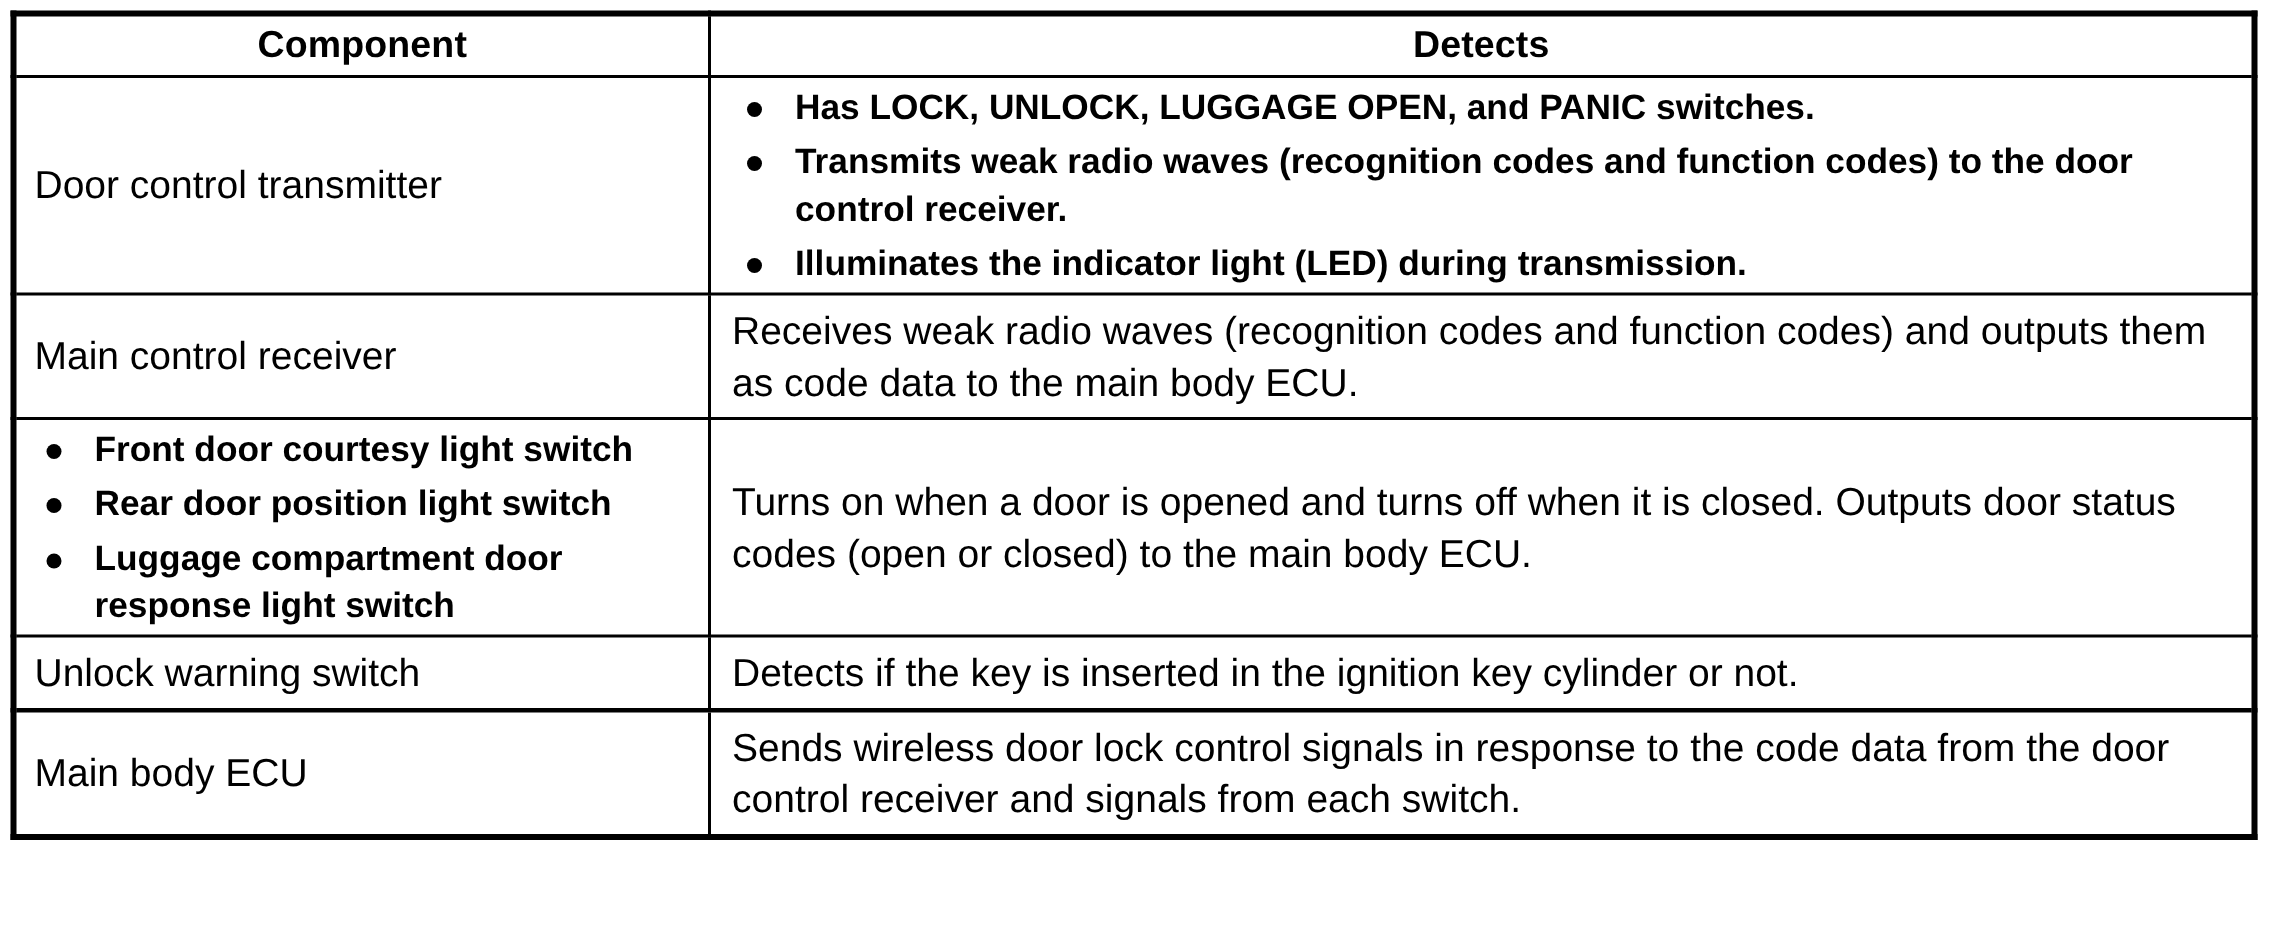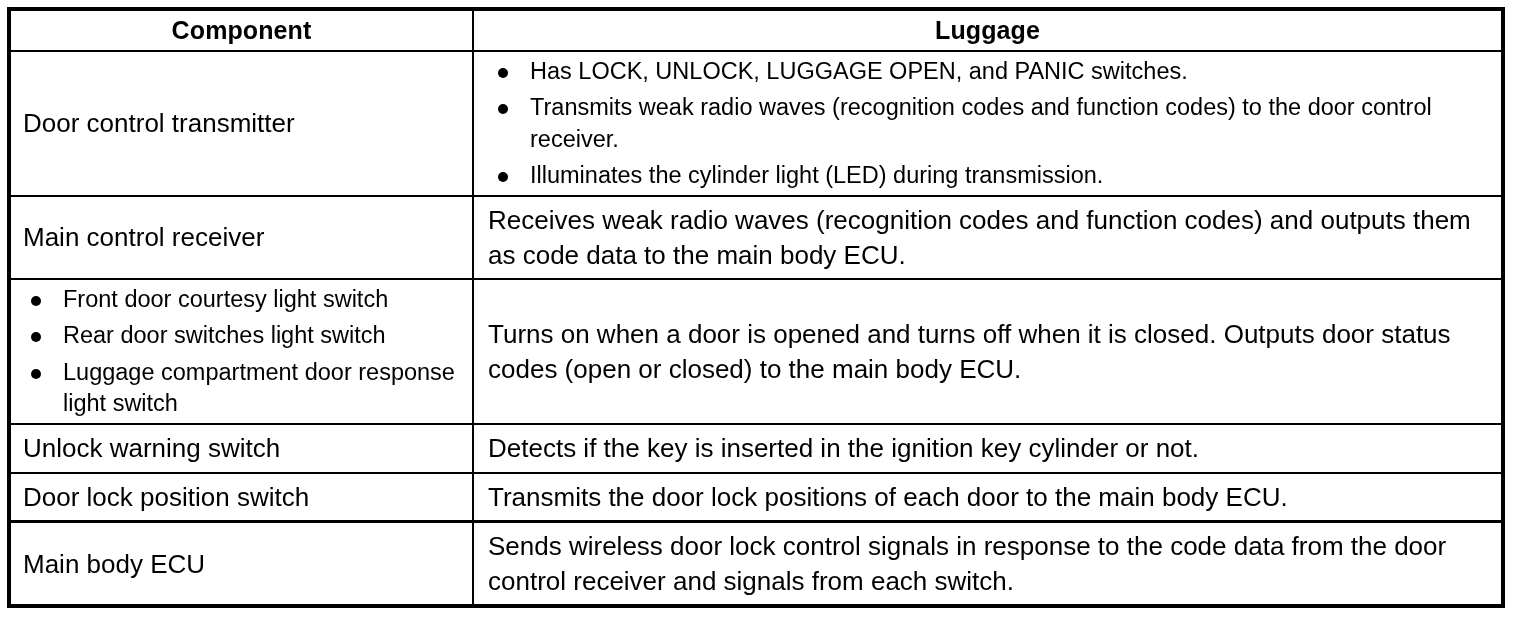--- a/index.html
+++ b/index.html
@@ -64,20 +64,21 @@
   .cell.fn {
     padding-left: 14px;
     padding-right: 16px;
   }
 
   
   ul.bullets {
     list-style: none;
     margin: 0;
     padding: 4px 0 4px 0;
+    font-weight: bold;
   }
   ul.bullets.fn-list { padding-left: 22px; padding-right: 14px; }
   ul.bullets.comp-list { padding-left: 18px; padding-right: 0; }
 
   ul.bullets li {
     position: relative;
     padding-left: 34px;
     margin: 0 0 5px 0;
     font-size: 23.5px;
     line-height: 1.33;
@@ -115,21 +116,21 @@
       <col class="col-component">
       <col class="col-function">
     </colgroup>
 
     <thead>
       <tr>
         <th>
           <span class="hdr-text">Component</span>
         </th>
         <th>
-          <span class="hdr-text">Luggage</span>
+          <span class="hdr-text">Detects</span>
         </th>
       </tr>
     </thead>
 
     <tbody>
 
       <tr class="row-transmitter">
         <td>
           <div class="cell">Door control transmitter</div>
         </td>
@@ -138,21 +139,21 @@
             <li>
               <span class="dot"></span>
               <span>Has LOCK, UNLOCK, LUGGAGE OPEN, and PANIC switches.</span>
             </li>
             <li>
               <span class="dot"></span>
               <span>Transmits weak radio waves (recognition codes and function codes) to the door control receiver.</span>
             </li>
             <li>
               <span class="dot"></span>
-              <span>Illuminates the cylinder light (LED) during transmission.</span>
+              <span>Illuminates the indicator light (LED) during transmission.</span>
             </li>
           </ul>
         </td>
       </tr>
 
       <tr class="row-receiver">
         <td>
           <div class="cell">Main control receiver</div>
         </td>
         <td>
@@ -162,21 +163,21 @@
 
       <tr class="row-courtesy">
         <td>
           <ul class="bullets comp-list">
             <li>
               <span class="dot"></span>
               <span>Front door courtesy light switch</span>
             </li>
             <li>
               <span class="dot"></span>
-              <span>Rear door switches light switch</span>
+              <span>Rear door position light switch</span>
             </li>
             <li>
               <span class="dot"></span>
               <span>Luggage compartment door response light switch</span>
             </li>
           </ul>
         </td>
         <td>
           <div class="cell fn">Turns on when a door is opened and turns off when it is closed. Outputs door status codes (open or closed) to the main body ECU.</div>
         </td>
@@ -184,28 +185,20 @@
 
       <tr class="row-unlock">
         <td>
           <div class="cell">Unlock warning switch</div>
         </td>
         <td>
           <div class="cell fn">Detects if the key is inserted in the ignition key cylinder or not.</div>
         </td>
       </tr>
 
-      <tr class="row-position">
-        <td>
-          <div class="cell">Door lock position switch</div>
-        </td>
-        <td>
-          <div class="cell fn">Transmits the door lock positions of each door to the main body ECU.</div>
-        </td>
-      </tr>
 
 
       <tr class="row-ecu">
         <td>
           <div class="cell">Main body ECU</div>
         </td>
         <td>
           <div class="cell fn">Sends wireless door lock control signals in response to the code data from the door control receiver and signals from each switch.</div>
         </td>
       </tr>

